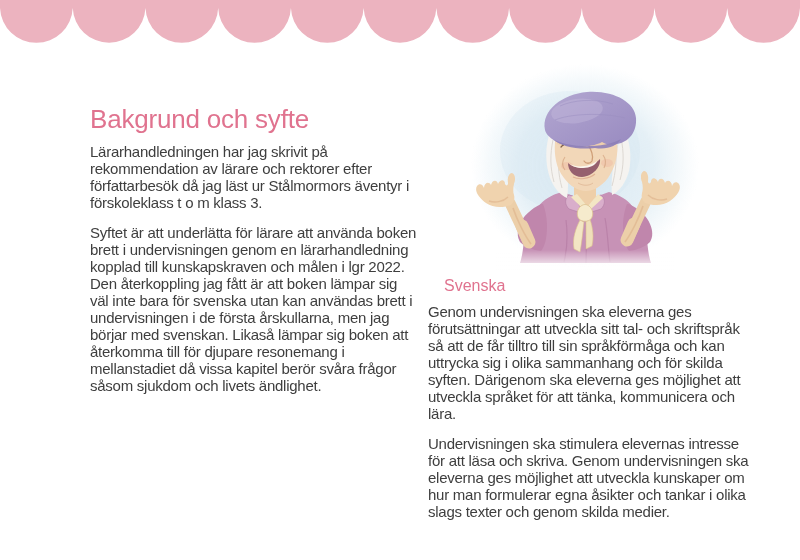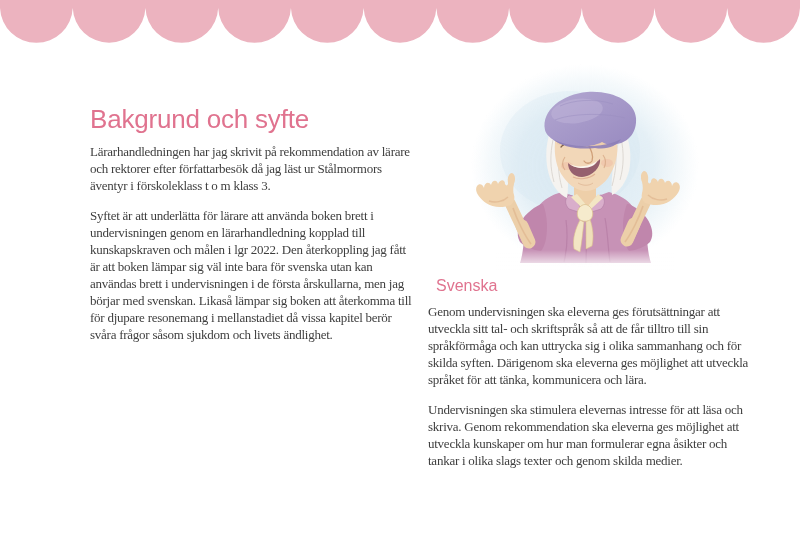--- a/index.html
+++ b/index.html
@@ -28,27 +28,26 @@
     position:absolute;left:428px;top:276px;width:324px;
   }
   h1{
     font-size:26px;line-height:30px;font-weight:400;
     color:var(--accent-pink);
     margin:0 0 9px 0;letter-spacing:-0.2px;
   }
   h2{
     font-size:16px;line-height:20px;font-weight:400;
     color:var(--accent-pink);
-    margin:0 0 7px 8px;
+    margin:0 0 7px 16px;
   }
   p{
-    font-size:13px;line-height:17px;letter-spacing:-0.25px;
+    font-size:15px;line-height:17px;letter-spacing:-0.25px;
     color:var(--text-color);
     margin:0 0 13px 0;
-    font-family:Liberation Serif, serif;
   }
   .illustration{
     position:absolute;left:465px;top:56px;width:240px;height:215px;
   }
   .illustration svg{display:block;width:100%;height:100%;}
 </style>
 </head>
 <body>
 
 <svg class="scallop" viewBox="0 0 800 46" preserveAspectRatio="none" aria-hidden="true">
@@ -185,14 +184,14 @@
       </g>
 
       <rect x="30" y="194" width="180" height="20" fill="url(#fadeWhite)"></rect>
     </g>
   </svg>
 </div>
 
 <div class="right-col">
   <h2>Svenska</h2>
   <p>Genom undervisningen ska eleverna ges förutsättningar att utveckla sitt tal- och skriftspråk så att de får tilltro till sin språkförmåga och kan uttrycka sig i olika sammanhang och för skilda syften. Därigenom ska eleverna ges möjlighet att utveckla språket för att tänka, kommunicera och lära.</p>
-  <p>Undervisningen ska stimulera elevernas intresse för att läsa och skriva. Genom rekommendation ska eleverna ges möjlighet att utveckla kunskaper om hur man formulerar egna åsikter och tankar i olika slags texter och genom skilda medier.</p>
+  <p>Undervisningen ska stimulera elevernas intresse för att läsa och skriva. Genom undervisningen ska eleverna ges möjlighet att utveckla kunskaper om hur man formulerar egna åsikter och tankar i olika slags texter och genom skilda medier.</p>
 </div>
 
 </body></html>

